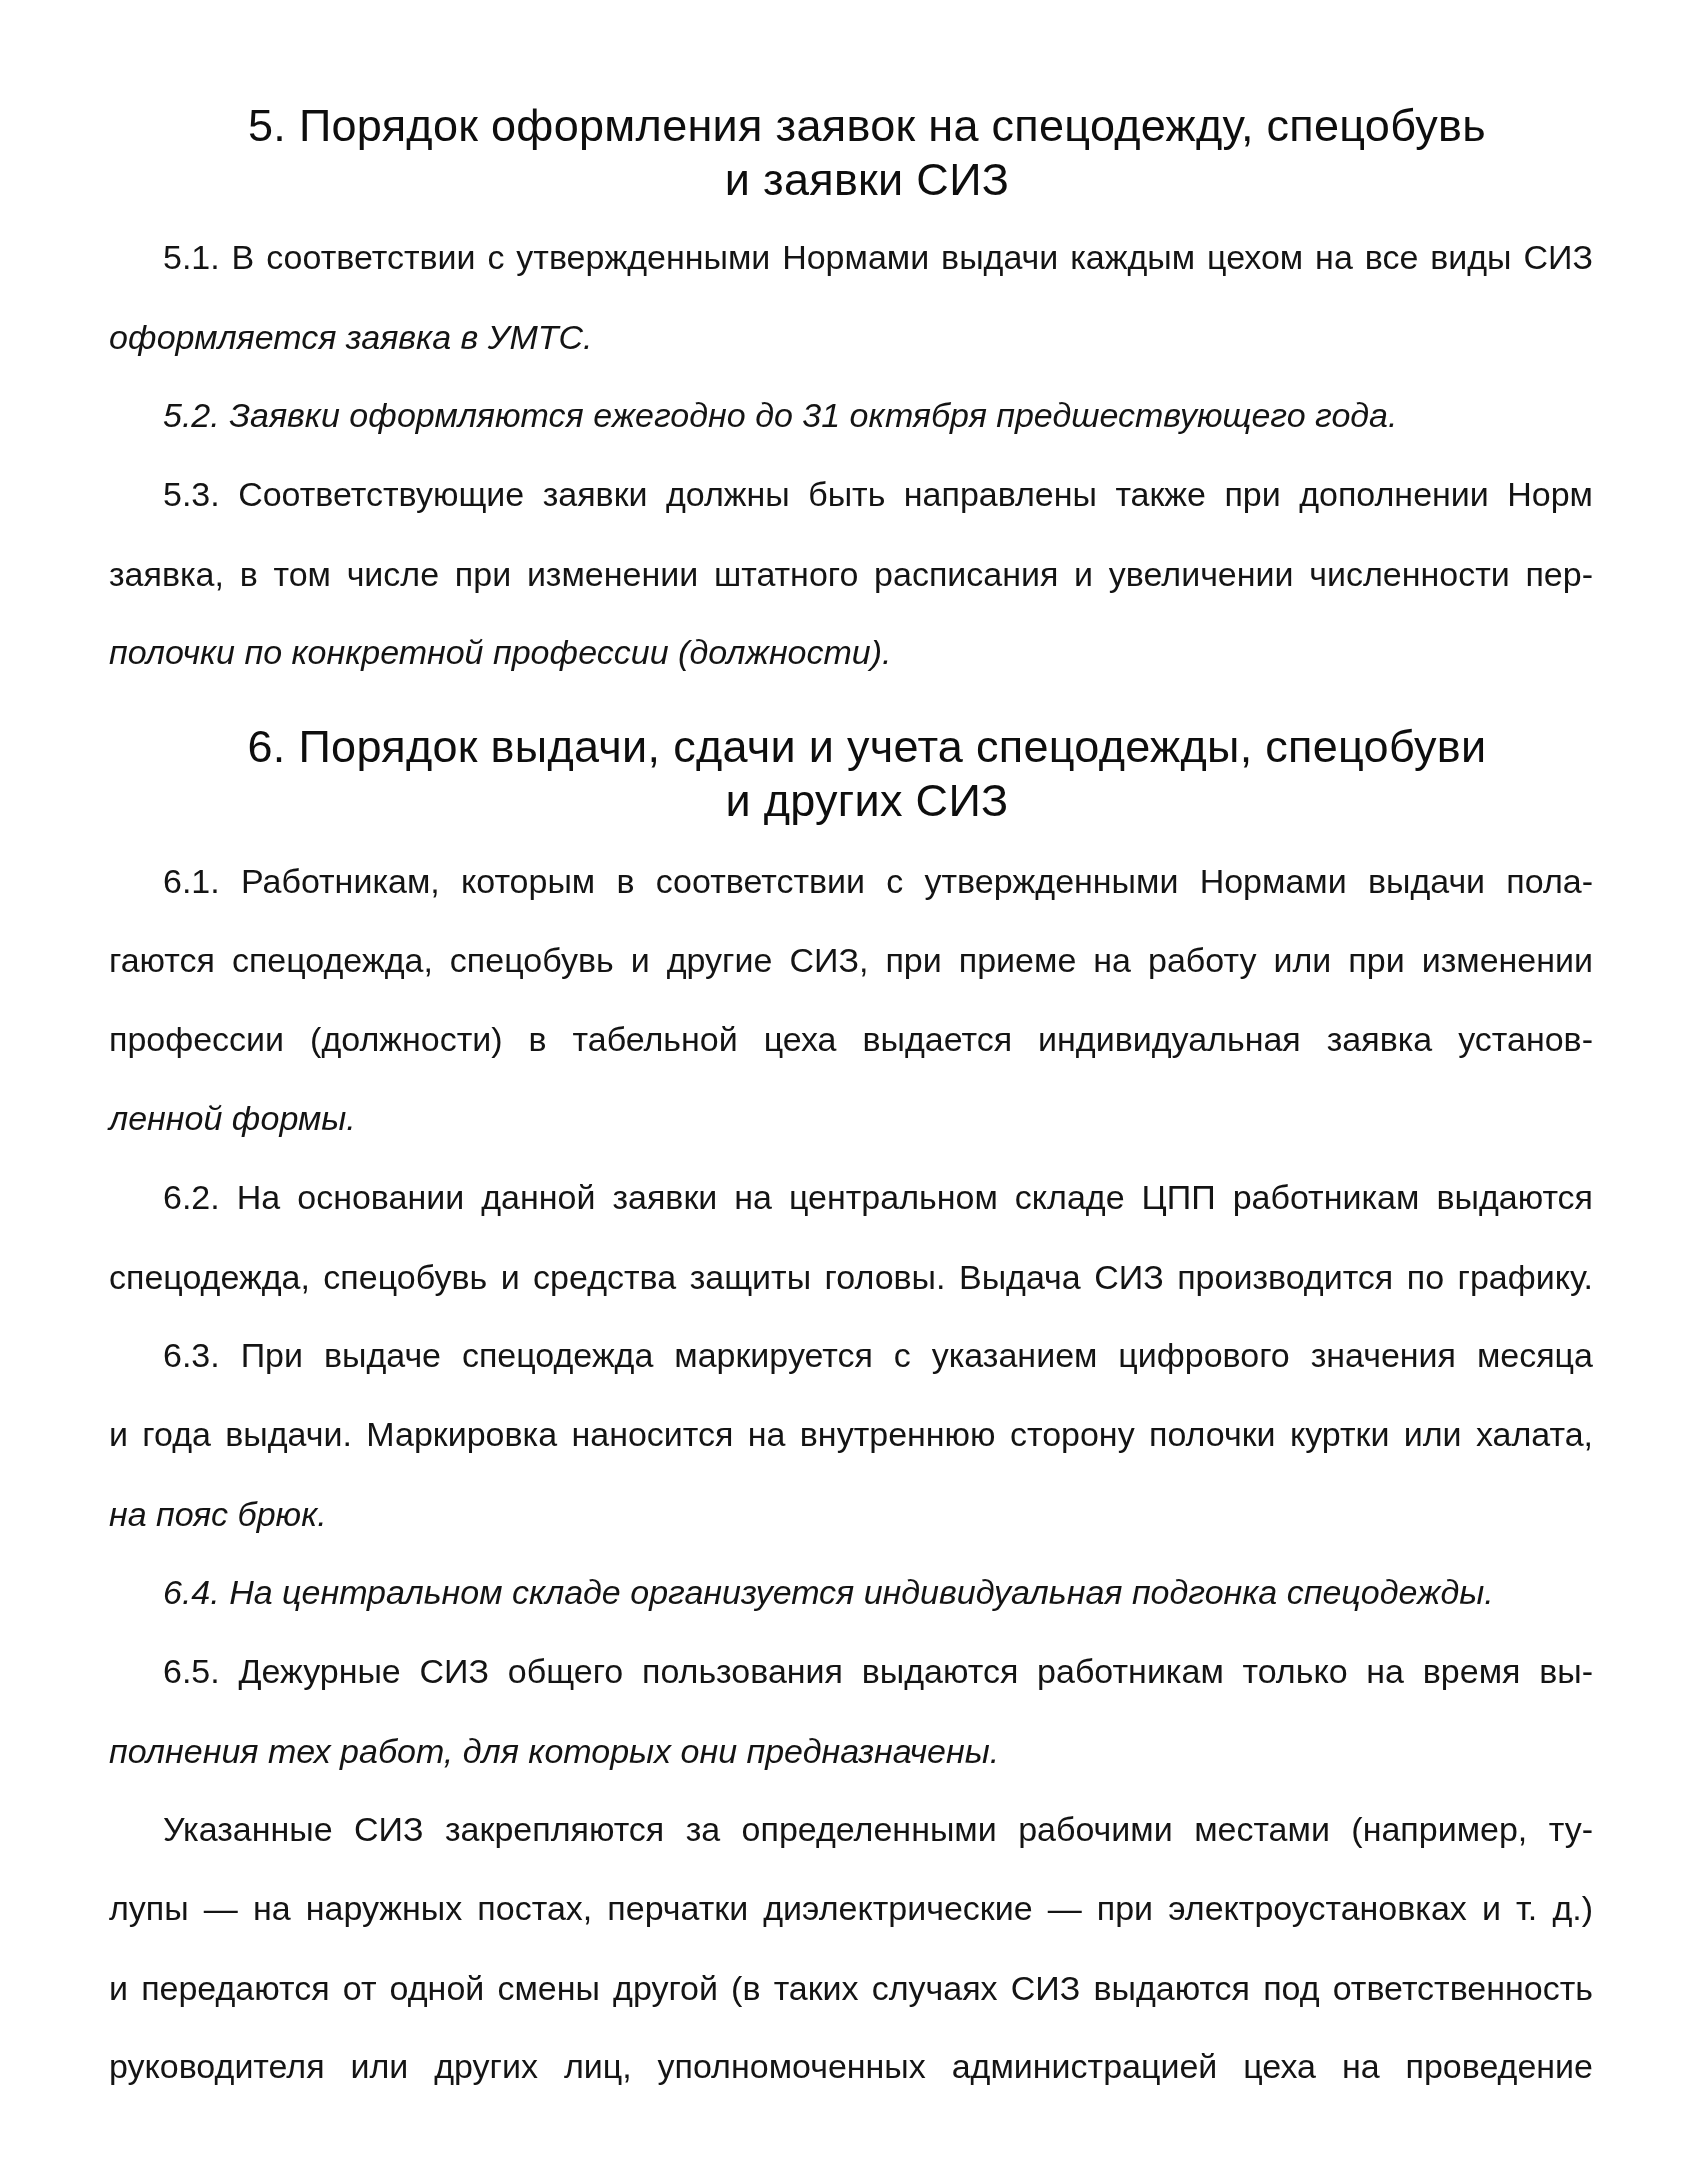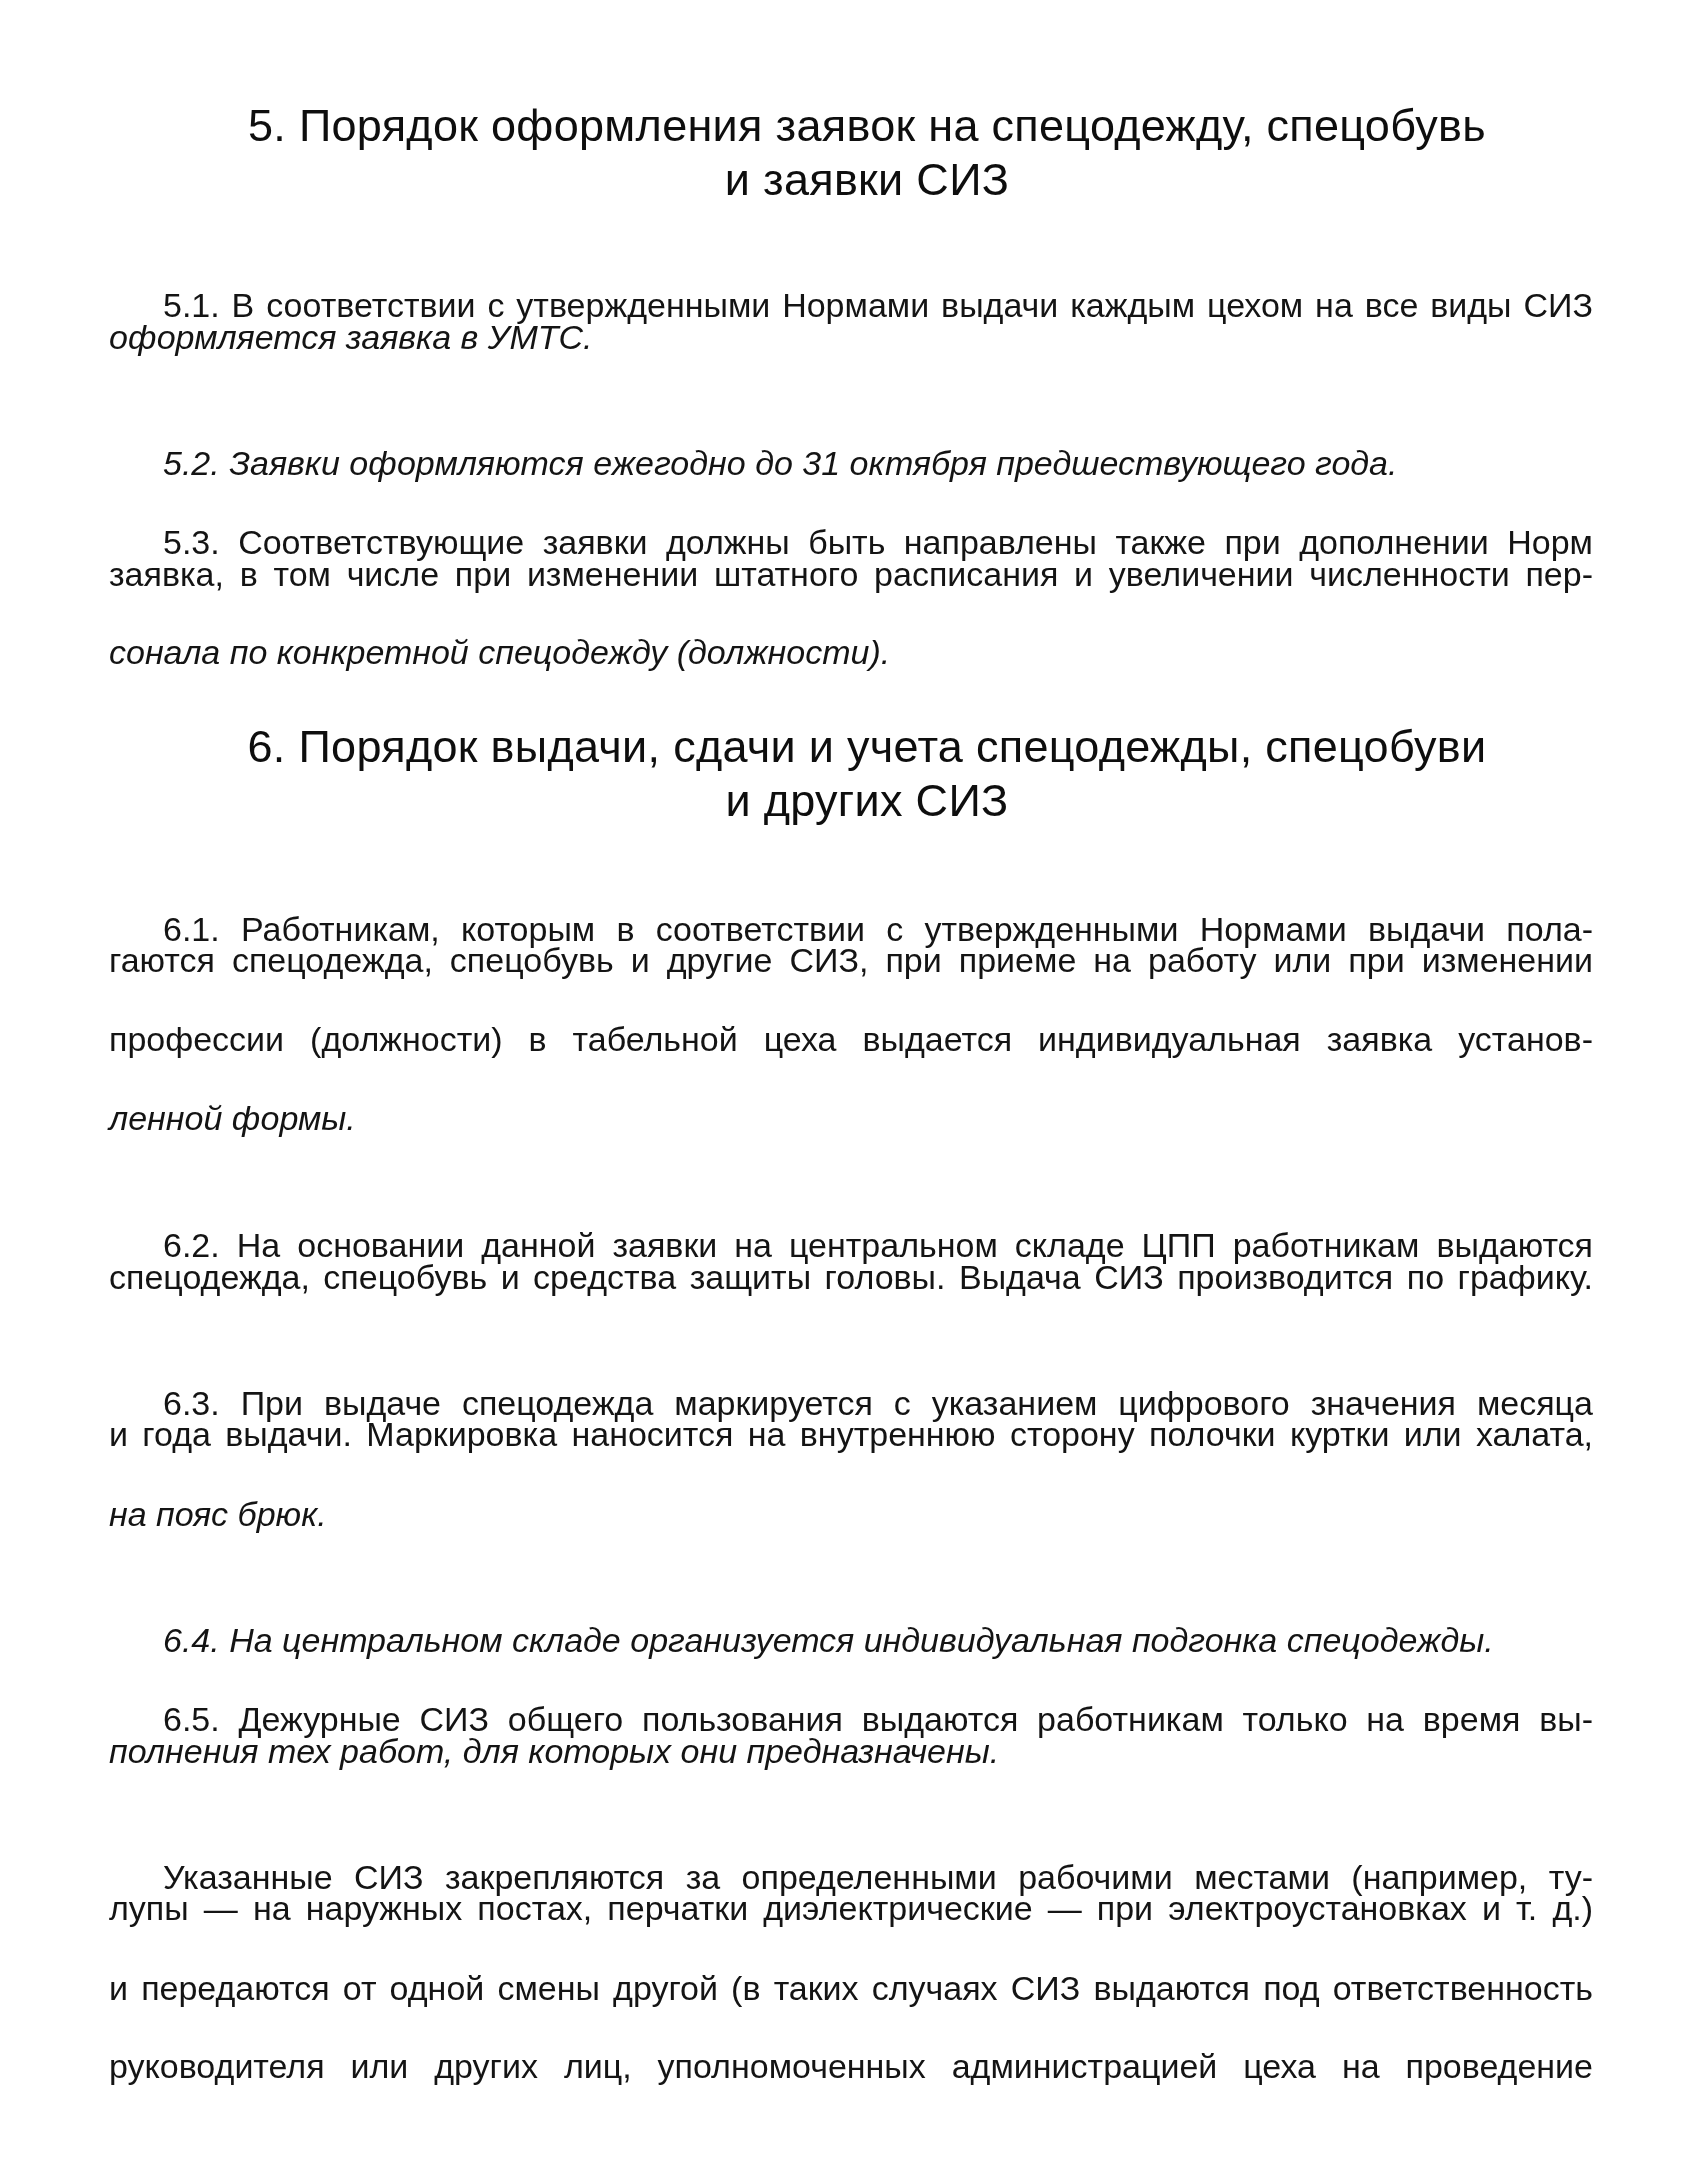--- a/index.html
+++ b/index.html
@@ -38,41 +38,41 @@
     width: 1484px;
     font-size: 34px;
     line-height: 40px;
     white-space: nowrap;
     color: #141414;
   }
   .just {
     text-align: justify;
     text-align-last: justify;
   }
-  .indent { padding-left: 54px; width: 1430px; margin-top: 48px; }
+  .indent { padding-left: 54px; width: 1430px; }
   .last { text-align: left; text-align-last: left; font-style: italic; }
 </style>
 </head>
 <body>
 
 <div class="page">
 
   <div class="heading h5">
     <div>5. Порядок оформления заявок на спецодежду, спецобувь</div>
     <div>и заявки СИЗ</div>
   </div>
 
   <div class="line just indent" style="top:237px">5.1. В соответствии с утвержденными Нормами выдачи каждым цехом на все виды СИЗ</div>
   <div class="line last" style="top:317px">оформляется заявка в УМТС.</div>
 
   <div class="line last indent" style="top:395px">5.2. Заявки оформляются ежегодно до 31 октября предшествующего года.</div>
 
   <div class="line just indent" style="top:474px">5.3. Соответствующие заявки должны быть направлены также при дополнении Норм</div>
   <div class="line just" style="top:554px">заявка, в том числе при изменении штатного расписания и увеличении численности пер-</div>
-  <div class="line last" style="top:632px">сонала по конкретной спецодежду (должности).</div>
+  <div class="line last" style="top:632px">полочки по конкретной профессии (должности).</div>
 
   <div class="heading h6">
     <div>6. Порядок выдачи, сдачи и учета спецодежды, спецобуви</div>
     <div>и других СИЗ</div>
   </div>
 
   <div class="line just indent" style="top:861px">6.1. Работникам, которым в соответствии с утвержденными Нормами выдачи пола-</div>
   <div class="line just" style="top:940px">гаются спецодежда, спецобувь и другие СИЗ, при приеме на работу или при изменении</div>
   <div class="line just" style="top:1019px">профессии (должности) в табельной цеха выдается индивидуальная заявка установ-</div>
   <div class="line last" style="top:1098px">ленной формы.</div>

